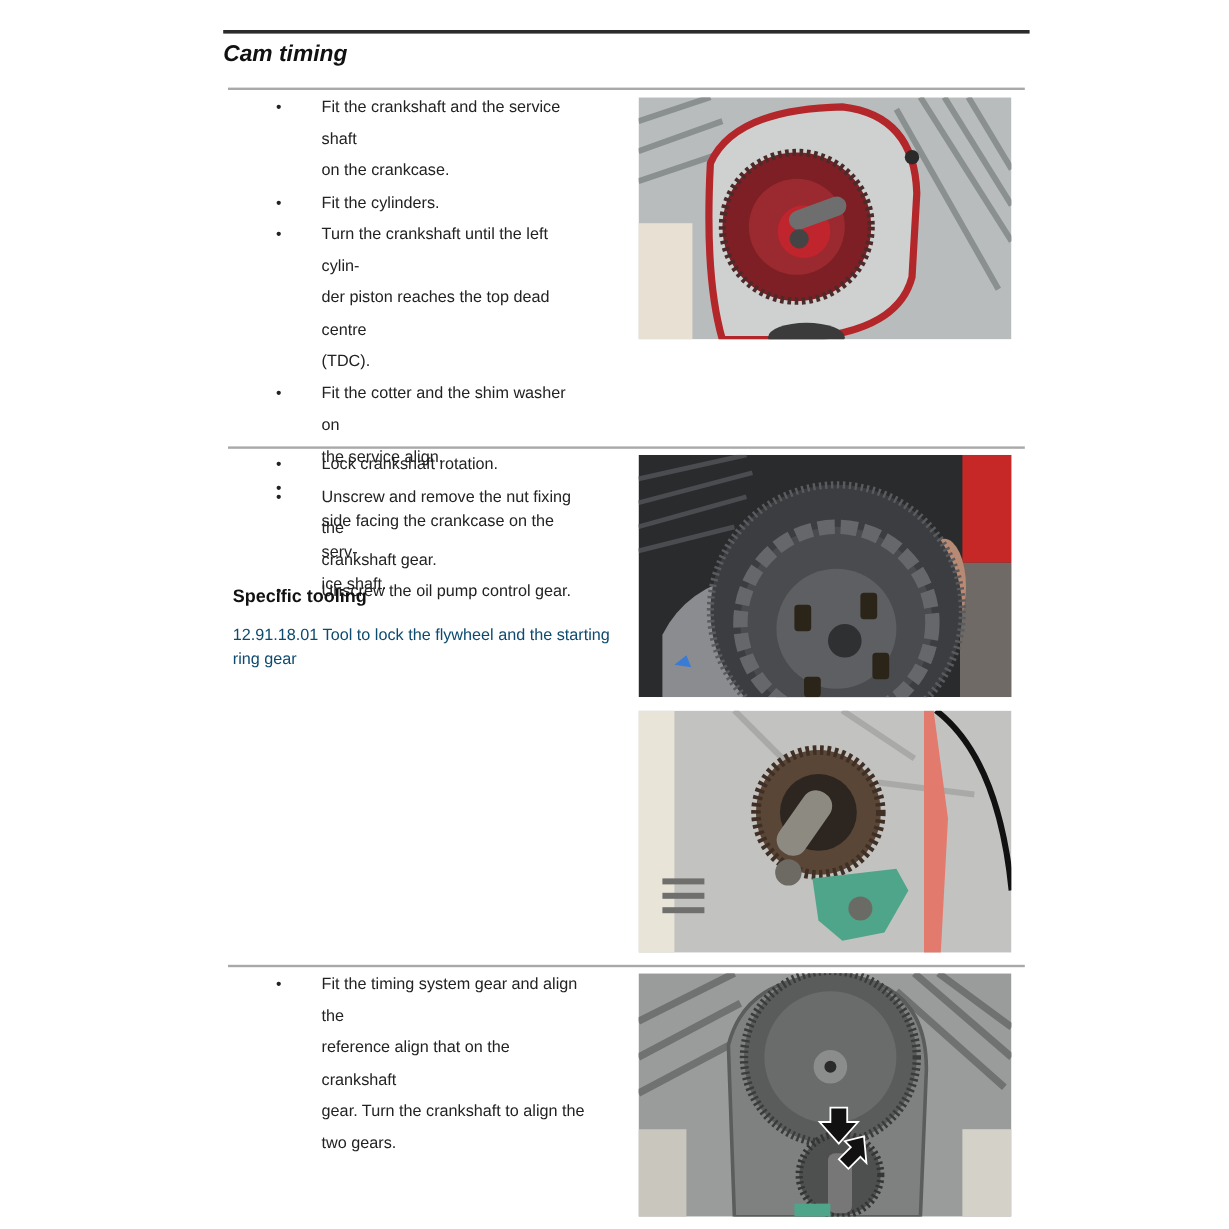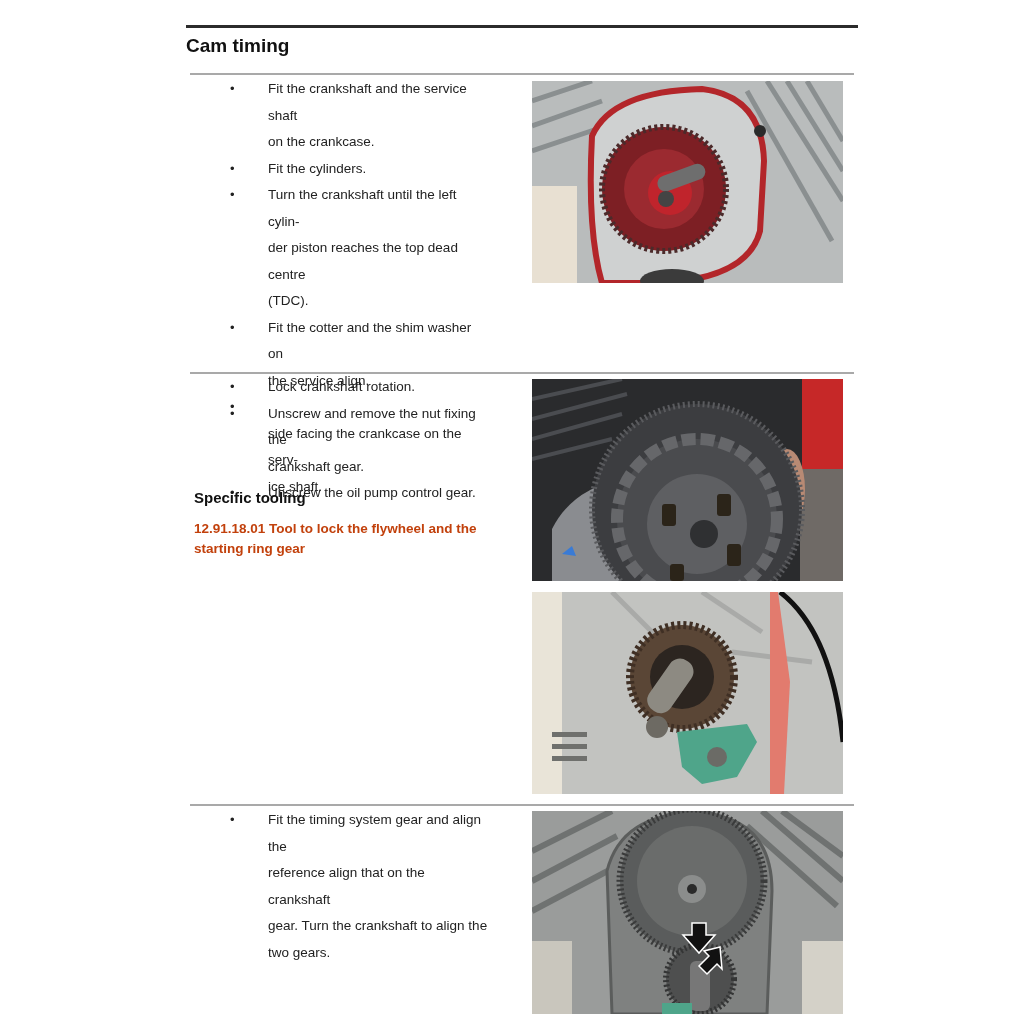--- a/index.html
+++ b/index.html
@@ -1,25 +1,25 @@
 <!DOCTYPE html>
 <html><head>
 <meta charset="utf-8">
 <style>
   html, body { margin:0; padding:0; background:#ffffff; }
   body { width:1024px; height:1024px; position:relative; overflow:hidden;
          font-family:"Liberation Sans", sans-serif; color:#1a1a1a; }
   .top-rule { position:absolute; left:186px; top:25px; width:672px; height:3px; background:#2b2b2b; }
-  .title { position:absolute; left:186px; top:35px; font-size:19px; font-weight:bold; color:#111; }
+  .title { position:absolute; left:186px; top:35px; font-size:19px; font-weight:bold; color:#111;font-style:italic; }
   .sep { position:absolute; left:190px; width:664px; height:2px; background:#a9a9a9; }
   ul.steps { position:absolute; left:230px; margin:0; padding:0; list-style:none; width:260px; }
   ul.steps li { position:relative; padding-left:38px; font-size:13.5px; line-height:26.5px; color:#222; }
   ul.steps li .bullet { position:absolute; left:0; top:0; font-size:13px; }
   .tool-h { position:absolute; left:194px; top:489px; font-size:15px; font-weight:bold; color:#111; }
-  .tool-t { position:absolute; left:194px; top:519px; width:330px; font-size:13.5px; font-weight:bold; line-height:20px; color:#c2410c; }
+  .tool-t { position:absolute; left:194px; top:519px; width:330px; font-size:13.5px; font-weight:normal; line-height:20px; color:#0c4a6e; }
   .photo { position:absolute; left:532px; width:311px; overflow:hidden; }
   .photo svg { display:block; }
 </style>
 </head>
 <body>
 
 <div class="top-rule"></div>
 <div class="title">Cam timing</div>
 
 <div class="sep" style="top:73px"></div>

